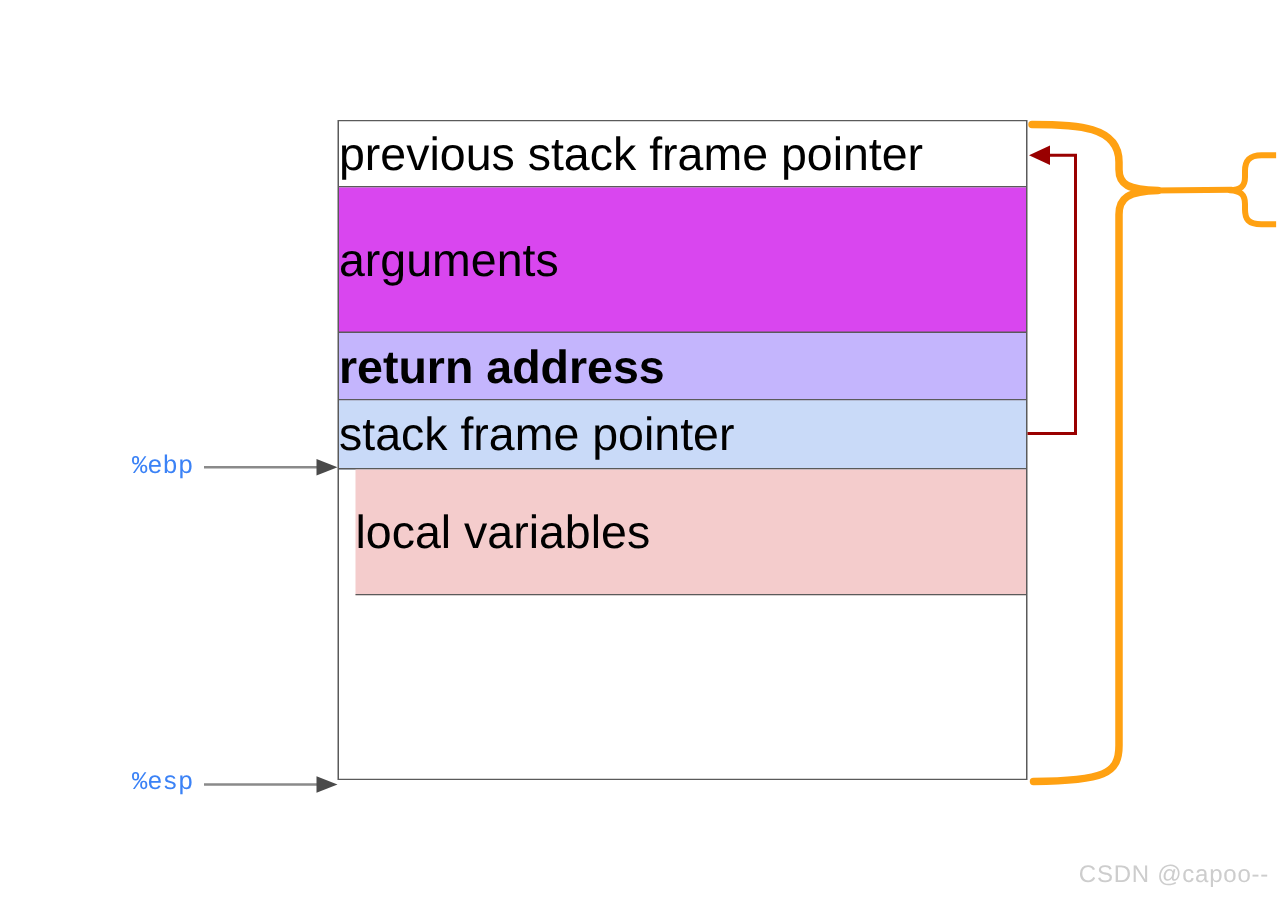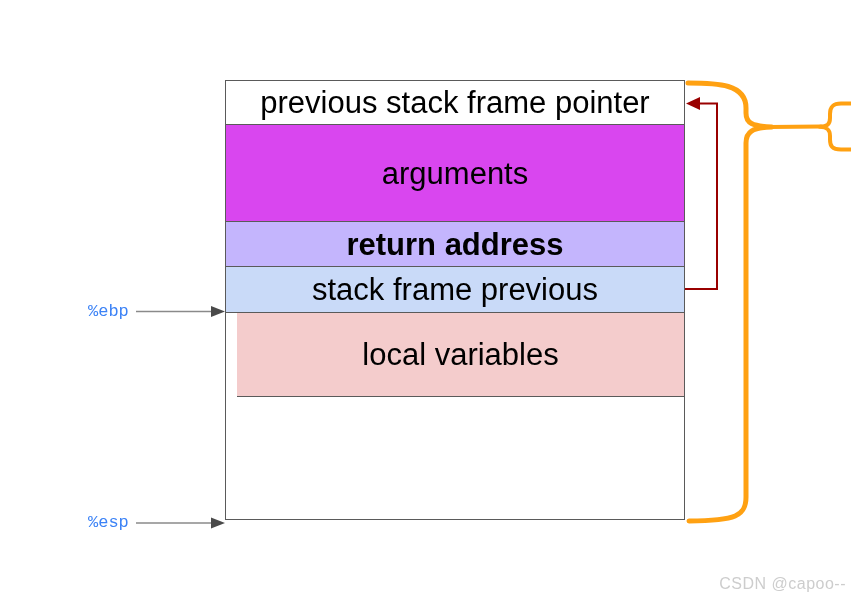--- a/index.html
+++ b/index.html
@@ -14,21 +14,21 @@
   #stack{
     position:absolute;left:225px;top:80px;width:460px;height:440px;
     box-sizing:border-box;
     border:1.5px solid #5a5a5a;
     display:flex;flex-direction:column;
     background:#ffffff;
   }
   .row{
     box-sizing:border-box;
     border-bottom:1.5px solid #5a5a5a;
-    display:flex;align-items:center;justify-content:center;
+    display:flex;align-items:center;justify-content:flex-start;
     flex:0 0 auto;
   }
   .row:last-child{border-bottom:none;flex:1 1 auto;}
   .row-label{
     font-size:31px;line-height:1;color:#000000;
     white-space:nowrap;
   }
   .h-prev{height:44px;}
   .h-args{height:97px;}
   .h-ret{height:45px;}
@@ -64,21 +64,21 @@
     <div class="row h-prev" style="background-color: rgb(255, 255, 255);">
       <span class="row-label">previous stack frame pointer</span>
     </div>
     <div class="row h-args" style="background-color: #d946ef;">
       <span class="row-label">arguments</span>
     </div>
     <div class="row h-ret" style="background-color: #c4b5fd; font-weight: bold;">
       <span class="row-label">return address</span>
     </div>
     <div class="row h-sfp" style="background-color: rgb(201, 218, 248);">
-      <span class="row-label">stack frame previous</span>
+      <span class="row-label">stack frame pointer</span>
     </div>
     <div class="row h-locals" style="background-color: rgb(244, 204, 204);">
       <span class="row-label">local variables</span>
     </div>
     <div class="row" style="background-color: rgb(255, 255, 255);">
       <span class="row-label"></span>
     </div>
   </div>
 
   <div class="reg-label" id="ebp-label">%ebp</div>

